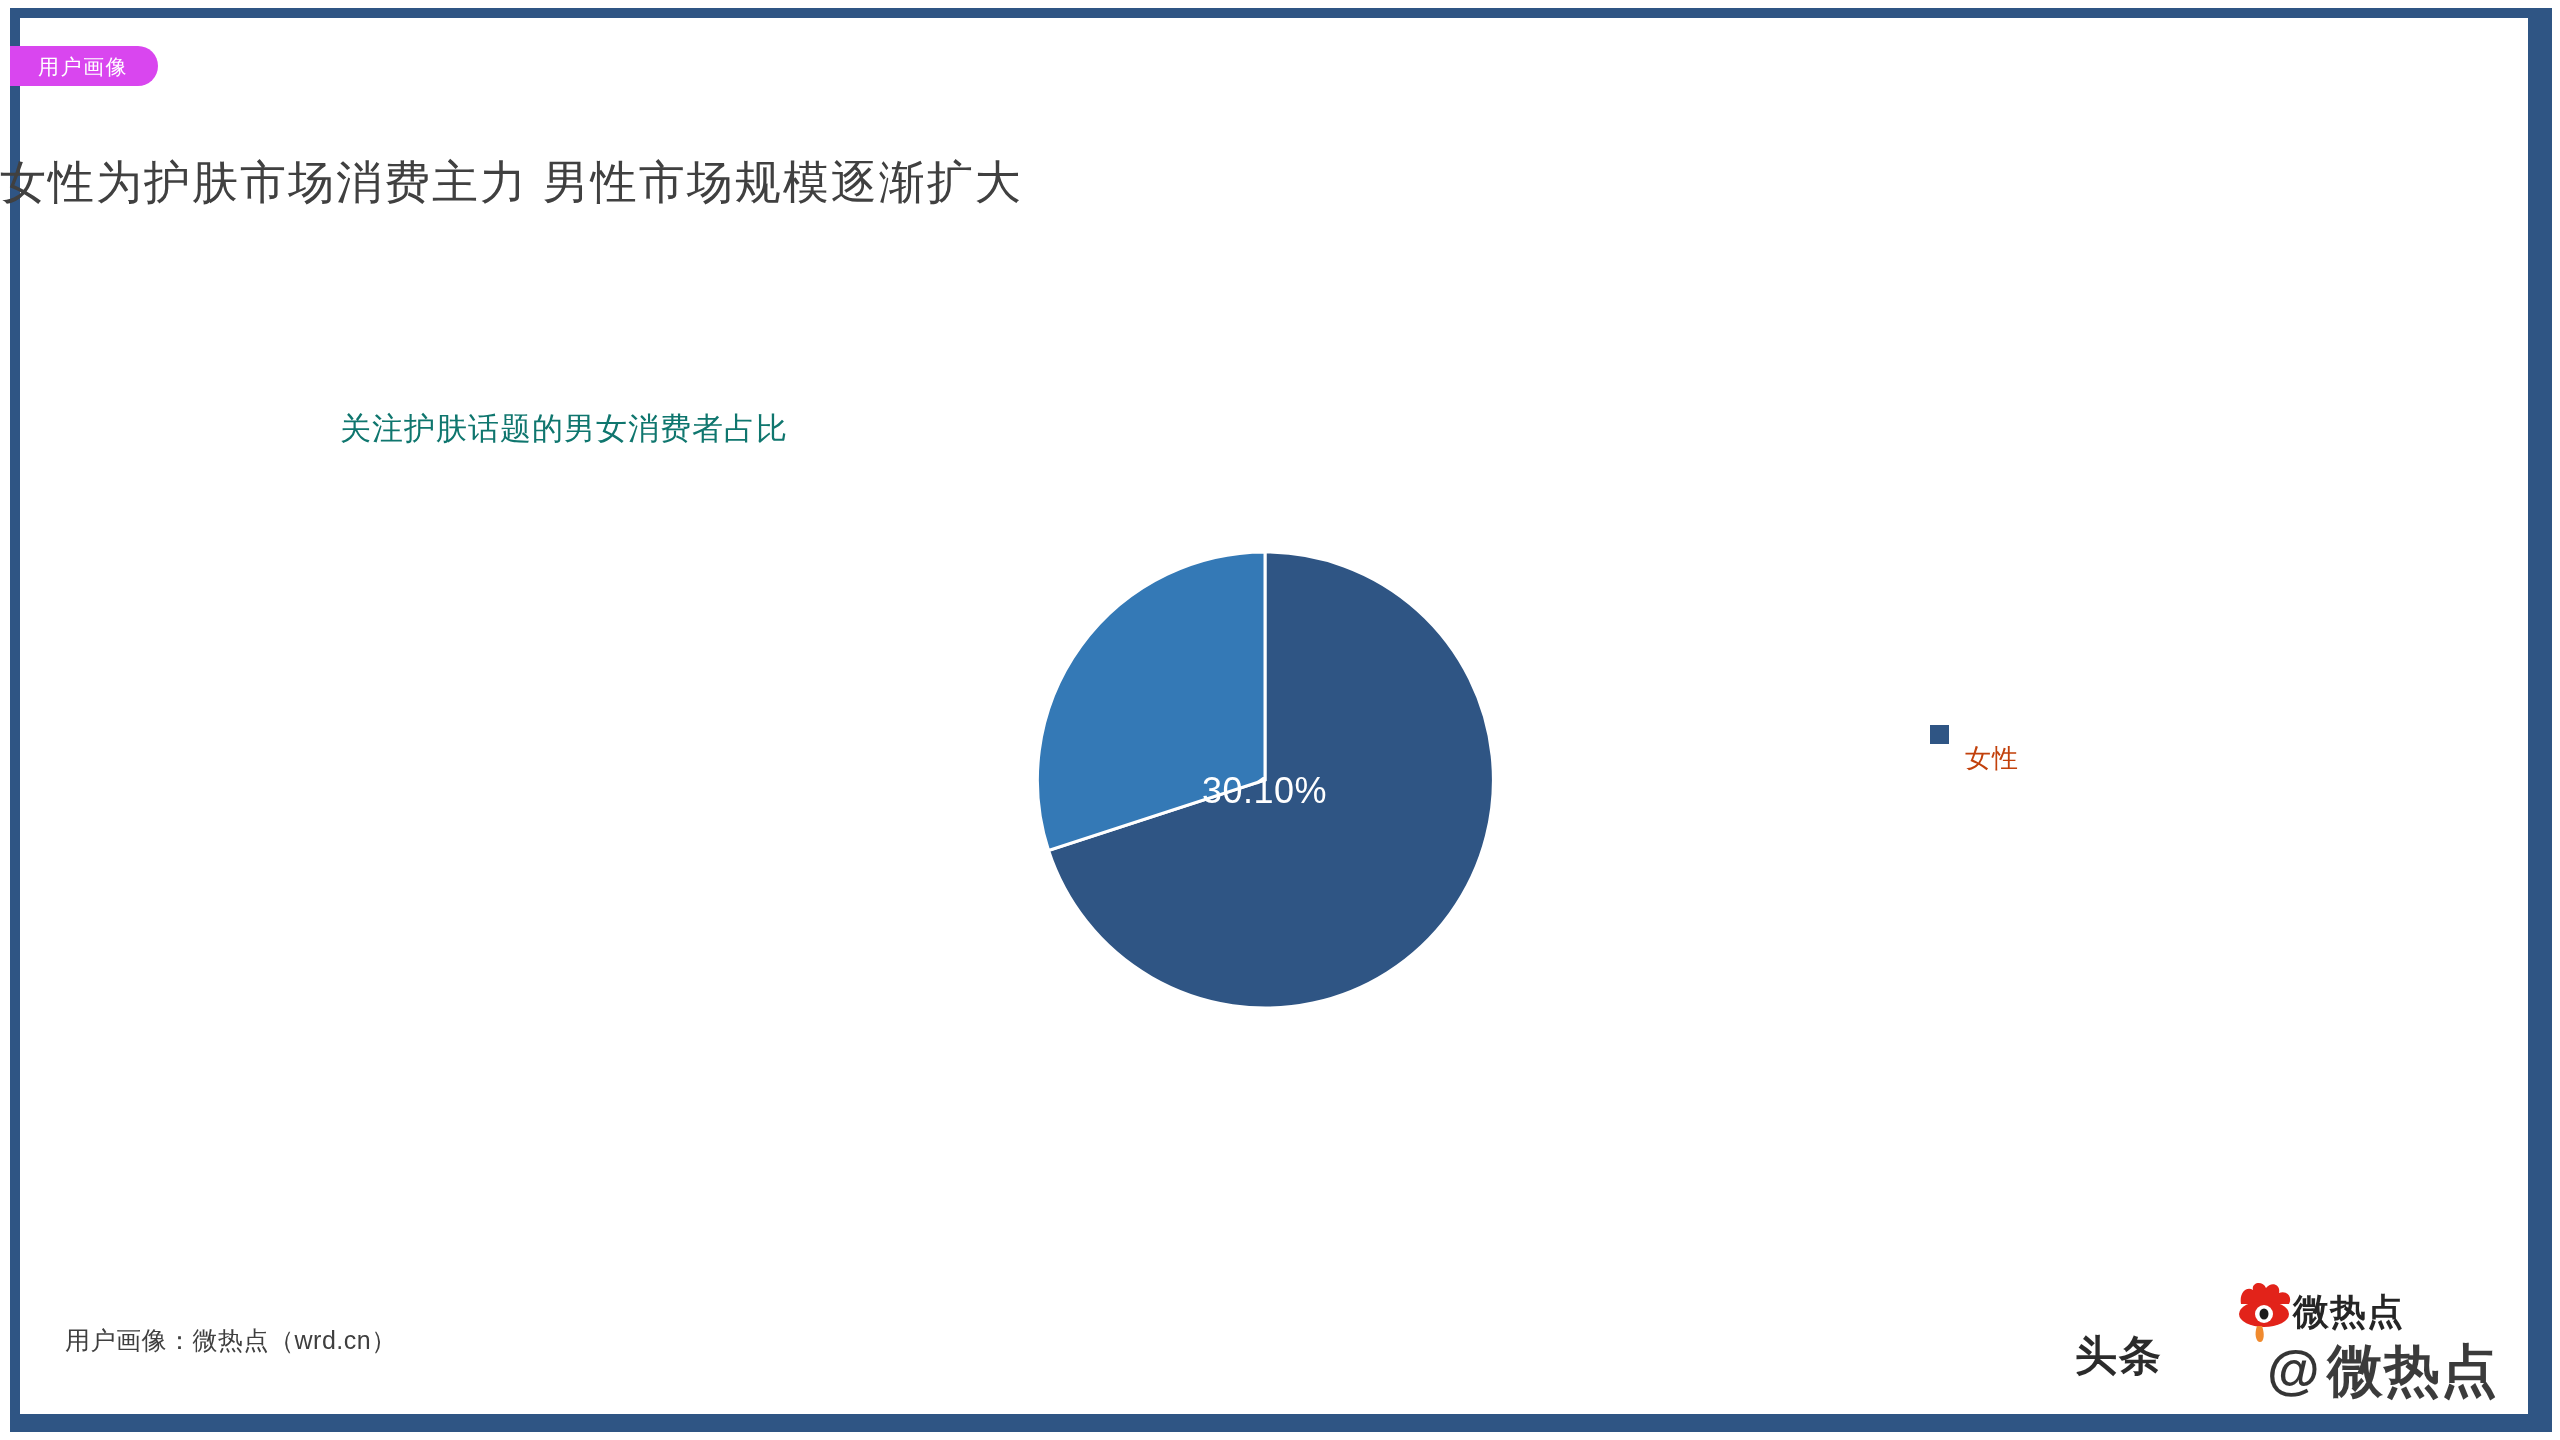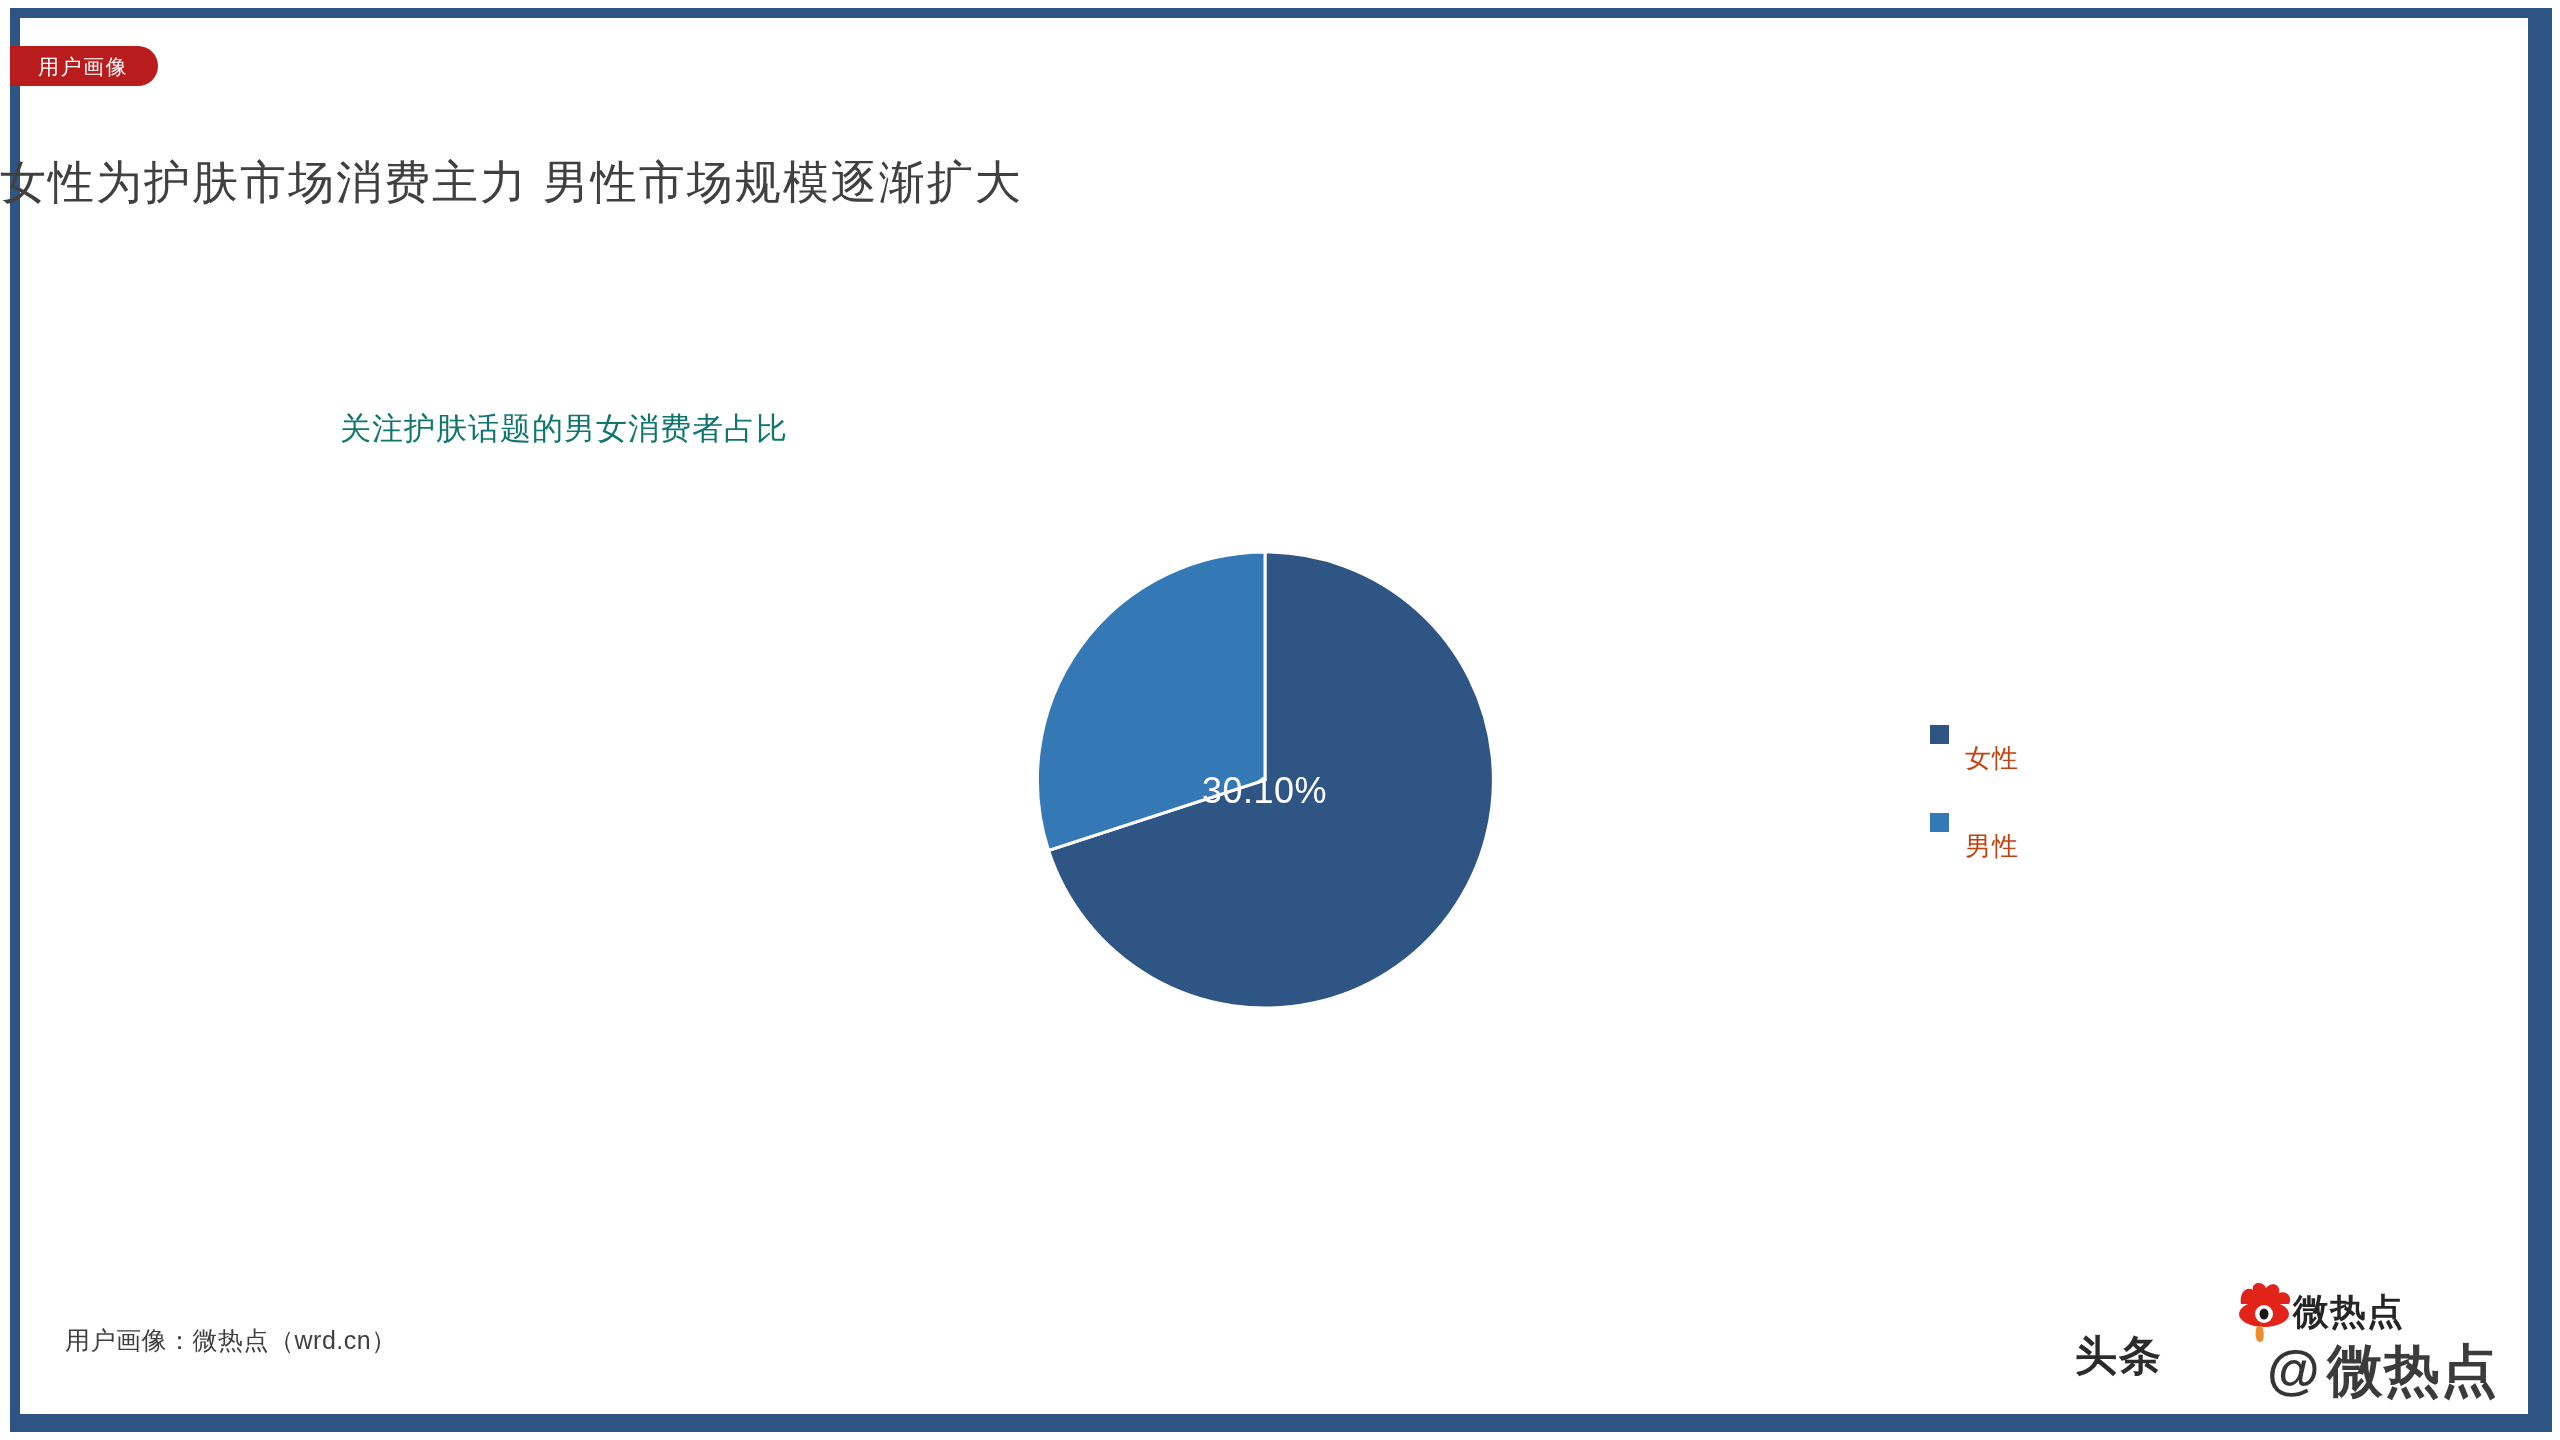--- a/index.html
+++ b/index.html
@@ -30,21 +30,21 @@
   #frame-bottom { left: 10px;  bottom: 8px;  width: 2542px; height: 18px; }
   #frame-left   { left: 10px;  top: 8px;     width: 10px;   height: 1424px; }
 
   
   #tab-pill {
     position: absolute;
     left: 10px;
     top: 46px;
     height: 40px;
     padding: 0 30px 0 28px;
-    background: #b91c1c;
+    background: #d946ef;
     border-radius: 0 22px 22px 0;
     display: flex;
     align-items: center;
     box-sizing: border-box;
   }
   #tab-pill .pill-text {
     color: #ffffff;
     font-size: 21px;
     letter-spacing: 1.5px;
     line-height: 1;
@@ -218,24 +218,20 @@
       </svg>
     </div>
 
     <div class="slice-label" id="label-female">69.90%</div>
     <div class="slice-label" id="label-male">30.10%</div>
 
     <div id="legend">
       <div class="legend-item">
         <span class="legend-swatch" style="background:#2f5584"></span>
         <span class="legend-label">女性</span>
-      </div>
-      <div class="legend-item">
-        <span class="legend-swatch" style="background:#3479b6"></span>
-        <span class="legend-label">男性</span>
       </div>
     </div>
 
   </div>
 
   <div id="source-note">用户画像：微热点（wrd.cn）</div>
 
   <div id="watermark">
     <svg id="wm-rooster" viewBox="0 0 86 72">
       <path d="M18 22 C16 10 24 4 30 8 C28 0 40 -2 43 6 C48 -1 58 2 56 11 C63 8 70 14 66 22 Z" fill="#e2231a"></path>

